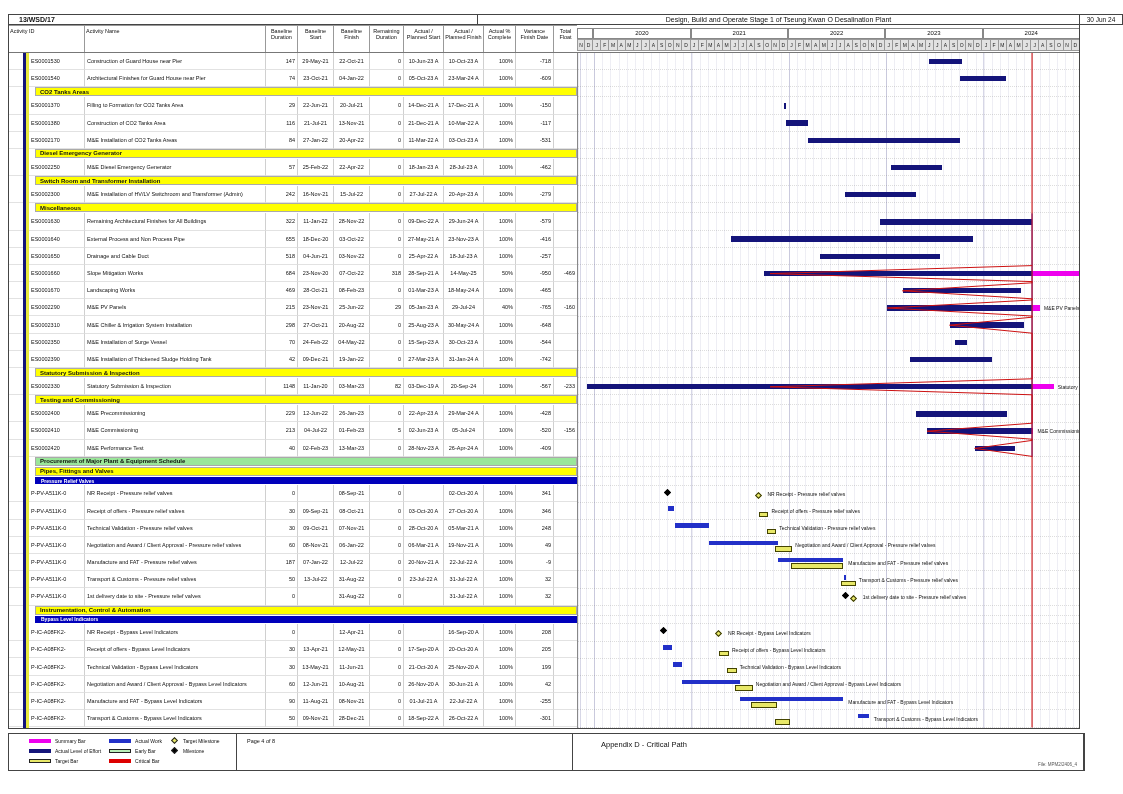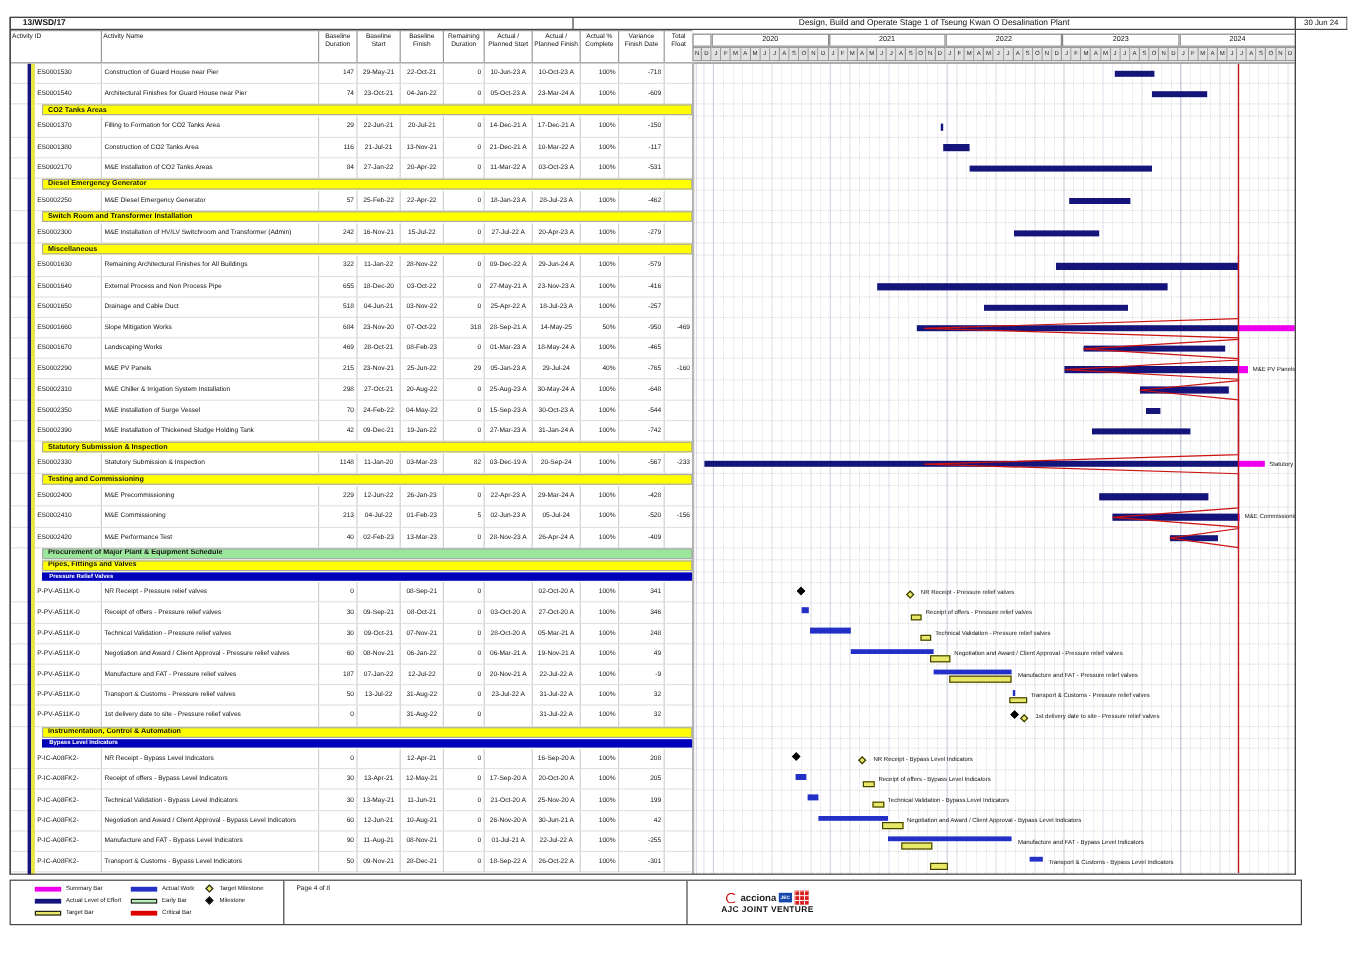--- a/index.html
+++ b/index.html
@@ -864,23 +864,18 @@
           </div>
           <div class="legrow">
             <span class="ldia" style="background: rgb(0, 0, 0); border: 0.8px solid rgb(34, 34, 34);"></span>
             <span class="leglab">Milestone</span>
           </div>
         </div>
       </div>
     <div id="pageCell" class="legcellsep">
       <span>Page 4 of 8</span>
     </div>
-    <div id="logoCell">
-      <div id="logoRow">
-        <span id="accMark"></span>
-        <span id="acciona">acciona</span>
-        <span id="jecSq">JEC</span>
-        <span id="redSq"></span>
-      </div>
-      <div id="venture">AJC JOINT VENTURE</div>
+    <div id="appxCell" class="legcellsep">
+      <span>Appendix D - Critical Path</span>
+      <span id="fileNote">File: MPM2/2406_4</span>
     </div>
   </div>
 </div>
 
 </body></html>

